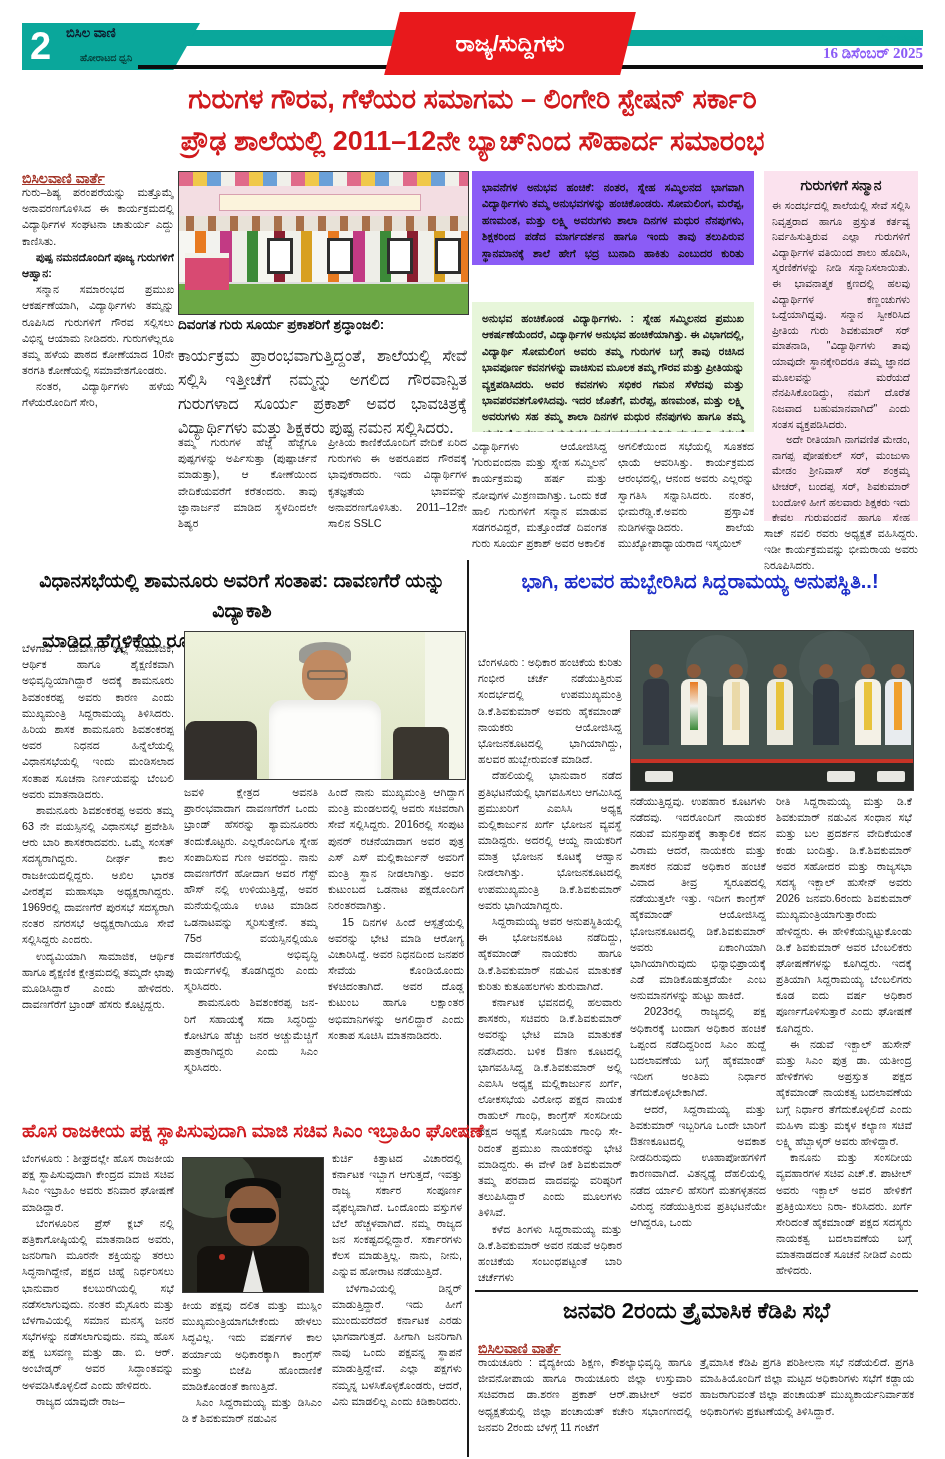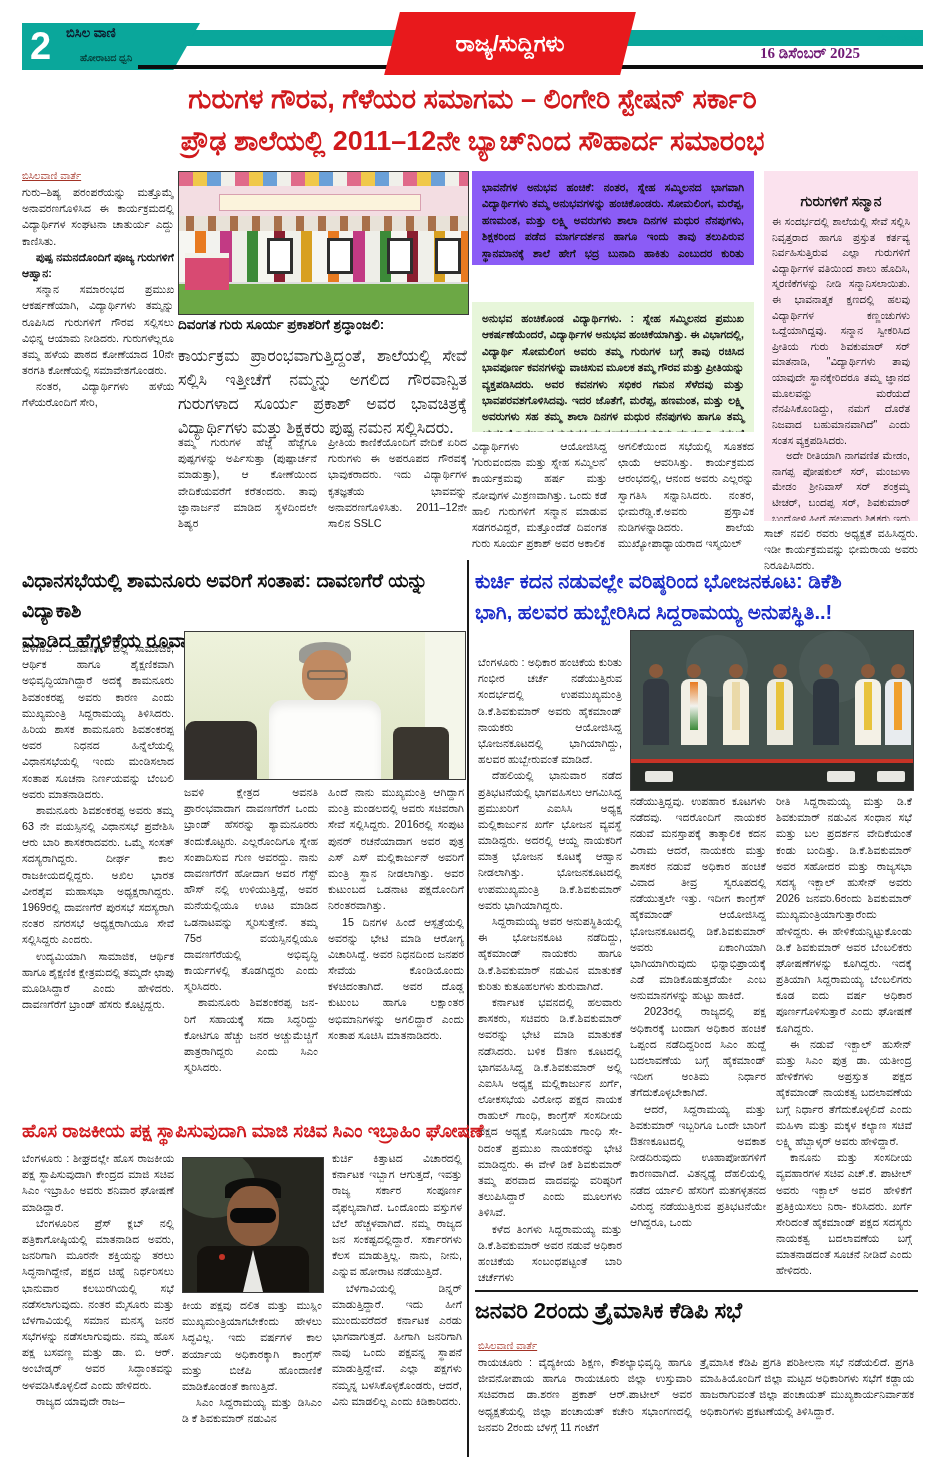--- a/index.html
+++ b/index.html
@@ -3,51 +3,51 @@
 <meta charset="utf-8">
 <style>
   html,body{margin:0;padding:0}
   body{width:945px;height:1459px;position:relative;background:#ffffff;
        font-family:"Liberation Sans",sans-serif;color:#111;overflow:hidden}
   .abs{position:absolute}
   .txt{font-size:10.8px;line-height:1.5;text-align:justify;overflow:hidden}
   .txt p{margin:0}
   .txt p + p{text-indent:14px}
   .bold{font-weight:bold}
-  .center{text-align:left}
+  .center{text-align:center}
   
   #hdr-stripe{left:22px;top:30px;width:901px;height:16px;background:#0aa79b}
   #hdr-logo{left:22px;top:23px;width:178px;height:47px;background:#0aa79b;
             clip-path:polygon(0 0,100% 0,85% 100%,0 100%)}
   #logo-num{position:absolute;left:8px;top:1px;font-size:38px;font-weight:bold;color:#fff;line-height:44px}
   #logo-title{position:absolute;left:44px;top:2px;font-size:13px;font-weight:bold;color:#0f172a;white-space:nowrap}
   #logo-tag{position:absolute;left:58px;top:29px;font-size:9.5px;font-weight:bold;color:#06413c;white-space:nowrap}
   #hdr-rule{left:138px;top:65px;width:785px;height:4px;background:#0d0d0d}
   #hdr-banner{left:392px;top:12px;width:236px;height:63px;background:#e8191c;transform:skewX(-14deg)}
   #hdr-banner span{display:block;transform:skewX(14deg);color:#fff;font-weight:bold;font-size:22px;
                    text-align:center;line-height:63px;white-space:nowrap}
   #hdr-day{left:760px;top:32px;width:163px;text-align:right;font-size:11.5px;font-weight:bold;color:#0aa79b}
-  #hdr-date{left:760px;top:45px;width:163px;text-align:left;font-size:15px;font-weight:bold;
-            color:#701a75;font-family:"Liberation Serif",serif}
+  #hdr-date{left:760px;top:45px;width:163px;text-align:right;font-size:15px;font-weight:bold;
+            color:#8b5cf6;font-family:"Liberation Serif",serif}
   
   .a1-head{left:10px;width:925px;text-align:center;font-weight:bold;font-size:27px;color:#d0191c;white-space:nowrap}
-  .byline{font-size:10px;font-weight:normal;color:#a33326;text-decoration:underline}
+  .byline{font-size:14px;font-weight:bold;color:#a33326;text-decoration:underline}
   #a1-col1{left:22px;top:184px;width:152px;height:374px}
   #photo1{left:178px;top:171px;width:289px;height:142px}
   #a1-cap-title{left:178px;top:317px;width:289px;font-size:13.5px;font-weight:bold;color:#0d0d0d}
   #a1-caption{left:178px;top:344px;width:289px;height:96px;font-size:16px}
   #a1-ccol1{left:178px;top:434px;width:139px;height:124px}
   #a1-ccol2{left:328px;top:434px;width:139px;height:124px}
   .infobox{box-sizing:border-box;padding:8px 10px;font-size:10.6px;font-weight:bold;
            line-height:1.55;text-align:justify;overflow:hidden}
   #a1-box-cream{left:472px;top:171px;width:282px;height:94px;background:#8b5cf6}
   #a1-box-green{left:472px;top:302px;width:282px;height:130px;background:#e7f6da}
   #a1-rcol1{left:472px;top:438px;width:135px;height:120px}
   #a1-rcol2{left:618px;top:438px;width:136px;height:120px}
-  #a1-pink{left:764px;top:171px;width:154px;height:350px;background:#fbe2ee;box-sizing:border-box;padding:22px 8px;overflow:hidden}
+  #a1-pink{left:764px;top:171px;width:154px;height:350px;background:#fbe2ee;box-sizing:border-box;padding:6px 8px;overflow:hidden}
   #a1-pink-title{font-size:14px;font-weight:bold;text-align:center;margin:0 0 4px}
   #a1-pink .txt{font-size:10.4px}
   #a1-pink-below{left:764px;top:525px;width:154px;height:58px}
   
   #div-v{left:467px;top:560px;width:2px;height:897px;background:#1a1a1a}
   #rule-right{left:475px;top:1290px;width:443px;height:2px;background:#1a1a1a}
   
   #a2-h{left:22px;top:566px;width:440px;font-size:19px;font-weight:bold;color:#0d0d0d;line-height:30px}
   #a2-col1{left:22px;top:640px;width:152px;height:468px}
   #photo2{left:184px;top:631px;width:280px;height:147px}
@@ -209,21 +209,20 @@
 <div class="abs txt" id="a2-bcol1">
   <p>ಜವಳಿ ಕ್ಷೇತ್ರದ ಅವನತಿ ಪ್ರಾರಂಭವಾದಾಗ ದಾವಣಗೆರೆಗೆ ಒಂದು ಬ್ರಾಂಡ್ ಹೆಸರನ್ನು ಶ್ಯಾಮನೂರರು ತಂದುಕೊಟ್ಟರು. ಎಲ್ಲರೊಂದಿಗೂ ಸ್ನೇಹ ಸಂಪಾದಿಸುವ ಗುಣ ಅವರದ್ದು. ನಾನು ದಾವಣಗೆರೆಗೆ ಹೋದಾಗ ಅವರ ಗೆಸ್ಟ್ ಹೌಸ್ ನಲ್ಲಿ ಉಳಿಯುತ್ತಿದ್ದೆ, ಅವರ ಮನೆಯಲ್ಲಿಯೂ ಊಟ ಮಾಡಿದ ಒಡನಾಟವನ್ನು ಸ್ಮರಿಸುತ್ತೇನೆ. ತಮ್ಮ 75ರ ವಯಸ್ಸಿನಲ್ಲಿಯೂ ದಾವಣಗೆರೆಯಲ್ಲಿ ಅಭಿವೃದ್ಧಿ ಕಾರ್ಯಗಳಲ್ಲಿ ತೊಡಗಿದ್ದರು ಎಂದು ಸ್ಮರಿಸಿದರು.</p>
   <p>ಶಾಮನೂರು ಶಿವಶಂಕರಪ್ಪ ಜನ- ರಿಗೆ ಸಹಾಯಕ್ಕೆ ಸದಾ ಸಿದ್ಧರಿದ್ದು ಕೋಟಿಗೂ ಹೆಚ್ಚು ಜನರ ಅಚ್ಚುಮೆಚ್ಚಿಗೆ ಪಾತ್ರರಾಗಿದ್ದರು ಎಂದು ಸಿಎಂ ಸ್ಮರಿಸಿದರು.</p>
 </div>
 <div class="abs txt" id="a2-bcol2">
   <p>ಹಿಂದೆ ನಾನು ಮುಖ್ಯಮಂತ್ರಿ ಆಗಿದ್ದಾಗ ಮಂತ್ರಿ ಮಂಡಲದಲ್ಲಿ ಅವರು ಸಚಿವರಾಗಿ ಸೇವೆ ಸಲ್ಲಿಸಿದ್ದರು. 2016ರಲ್ಲಿ ಸಂಪುಟ ಪುನರ್ ರಚನೆಯಾದಾಗ ಅವರ ಪುತ್ರ ಎಸ್ ಎಸ್ ಮಲ್ಲಿಕಾರ್ಜುನ್ ಅವರಿಗೆ ಮಂತ್ರಿ ಸ್ಥಾನ ನೀಡಲಾಗಿತ್ತು. ಅವರ ಕುಟುಂಬದ ಒಡನಾಟ ಪಕ್ಷದೊಂದಿಗೆ ನಿರಂತರವಾಗಿತ್ತು.</p>
   <p>15 ದಿನಗಳ ಹಿಂದೆ ಆಸ್ಪತ್ರೆಯಲ್ಲಿ ಅವರನ್ನು ಭೇಟಿ ಮಾಡಿ ಆರೋಗ್ಯ ವಿಚಾರಿಸಿದ್ದೆ. ಅವರ ನಿಧನದಿಂದ ಜನಪರ ಸೇವೆಯ ಕೊಂಡಿಯೊಂದು ಕಳಚಿದಂತಾಗಿದೆ. ಅವರ ದೊಡ್ಡ ಕುಟುಂಬ ಹಾಗೂ ಲಕ್ಷಾಂತರ ಅಭಿಮಾನಿಗಳನ್ನು ಅಗಲಿದ್ದಾರೆ ಎಂದು ಸಂತಾಪ ಸೂಚಿಸಿ ಮಾತನಾಡಿದರು.</p>
 </div>
 
 <div class="abs center" id="a3-h">
-  <div>ಕುರ್ಚಿ ಕದನ ನಡುವಲ್ಲೇ ವರಿಷ್ಠರಿಂದ ಭೋಜನಕೂಟ: ಡಿಕೆಶಿ</div>
   <div>ಭಾಗಿ, ಹಲವರ ಹುಬ್ಬೇರಿಸಿದ ಸಿದ್ದರಾಮಯ್ಯ ಅನುಪಸ್ಥಿತಿ..!</div>
 </div>
 <div class="abs txt" id="a3-col1">
   <p>ಬೆಂಗಳೂರು : ಅಧಿಕಾರ ಹಂಚಿಕೆಯ ಕುರಿತು ಗಂಭೀರ ಚರ್ಚೆ ನಡೆಯುತ್ತಿರುವ ಸಂದರ್ಭದಲ್ಲಿ ಉಪಮುಖ್ಯಮಂತ್ರಿ ಡಿ.ಕೆ.ಶಿವಕುಮಾರ್ ಅವರು ಹೈಕಮಾಂಡ್ ನಾಯಕರು ಆಯೋಜಿಸಿದ್ದ ಭೋಜನಕೂಟದಲ್ಲಿ ಭಾಗಿಯಾಗಿದ್ದು, ಹಲವರ ಹುಬ್ಬೇರುವಂತೆ ಮಾಡಿದೆ.</p>
   <p>ದೆಹಲಿಯಲ್ಲಿ ಭಾನುವಾರ ನಡೆದ ಪ್ರತಿಭಟನೆಯಲ್ಲಿ ಭಾಗವಹಿಸಲು ಆಗಮಿಸಿದ್ದ ಪ್ರಮುಖರಿಗೆ ಎಐಸಿಸಿ ಅಧ್ಯಕ್ಷ ಮಲ್ಲಿಕಾರ್ಜುನ ಖರ್ಗೆ ಭೋಜನ ವ್ಯವಸ್ಥೆ ಮಾಡಿದ್ದರು. ಅದರಲ್ಲಿ ಆಯ್ದ ನಾಯಕರಿಗೆ ಮಾತ್ರ ಭೋಜನ ಕೂಟಕ್ಕೆ ಆಹ್ವಾನ ನೀಡಲಾಗಿತ್ತು. ಭೋಜನಕೂಟದಲ್ಲಿ ಉಪಮುಖ್ಯಮಂತ್ರಿ ಡಿ.ಕೆ.ಶಿವಕುಮಾರ್ ಅವರು ಭಾಗಿಯಾಗಿದ್ದರು.</p>
   <p>ಸಿದ್ದರಾಮಯ್ಯ ಅವರ ಅನುಪಸ್ಥಿತಿಯಲ್ಲಿ ಈ ಭೋಜನಕೂಟ ನಡೆದಿದ್ದು, ಹೈಕಮಾಂಡ್ ನಾಯಕರು ಹಾಗೂ ಡಿ.ಕೆ.ಶಿವಕುಮಾರ್ ನಡುವಿನ ಮಾತುಕತೆ ಕುರಿತು ಕುತೂಹಲಗಳು ಶುರುವಾಗಿದೆ.</p>
   <p>ಕರ್ನಾಟಕ ಭವನದಲ್ಲಿ ಹಲವಾರು ಶಾಸಕರು, ಸಚಿವರು ಡಿ.ಕೆ.ಶಿವಕುಮಾರ್ ಅವರನ್ನು ಭೇಟಿ ಮಾಡಿ ಮಾತುಕತೆ ನಡೆಸಿದರು. ಬಳಿಕ ಔತಣ ಕೂಟದಲ್ಲಿ ಭಾಗವಹಿಸಿದ್ದ ಡಿ.ಕೆ.ಶಿವಕುಮಾರ್ ಅಲ್ಲಿ ಎಐಸಿಸಿ ಅಧ್ಯಕ್ಷ ಮಲ್ಲಿಕಾರ್ಜುನ ಖರ್ಗೆ, ಲೋಕಸಭೆಯ ವಿರೋಧ ಪಕ್ಷದ ನಾಯಕ ರಾಹುಲ್ ಗಾಂಧಿ, ಕಾಂಗ್ರೆಸ್ ಸಂಸದೀಯ ಪಕ್ಷದ ಅಧ್ಯಕ್ಷೆ ಸೋನಿಯಾ ಗಾಂಧಿ ಸೇ- ರಿದಂತೆ ಪ್ರಮುಖ ನಾಯಕರನ್ನು ಭೇಟಿ ಮಾಡಿದ್ದರು. ಈ ವೇಳೆ ಡಿಕೆ ಶಿವಕುಮಾರ್ ತಮ್ಮ ಪರವಾದ ವಾದವನ್ನು ವರಿಷ್ಠರಿಗೆ ತಲುಪಿಸಿದ್ದಾರೆ ಎಂದು ಮೂಲಗಳು ತಿಳಿಸಿವೆ.</p>
   <p>ಕಳೆದ ತಿಂಗಳು ಸಿದ್ದರಾಮಯ್ಯ ಮತ್ತು ಡಿ.ಕೆ.ಶಿವಕುಮಾರ್ ಅವರ ನಡುವೆ ಅಧಿಕಾರ ಹಂಚಿಕೆಯ ಸಂಬಂಧಪಟ್ಟಂತೆ ಬಾರಿ ಚರ್ಚೆಗಳು</p>
 </div>
 <div class="photo" id="photo3">

